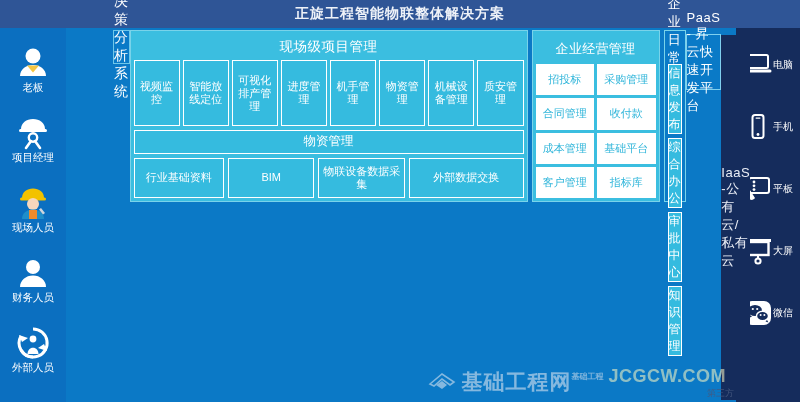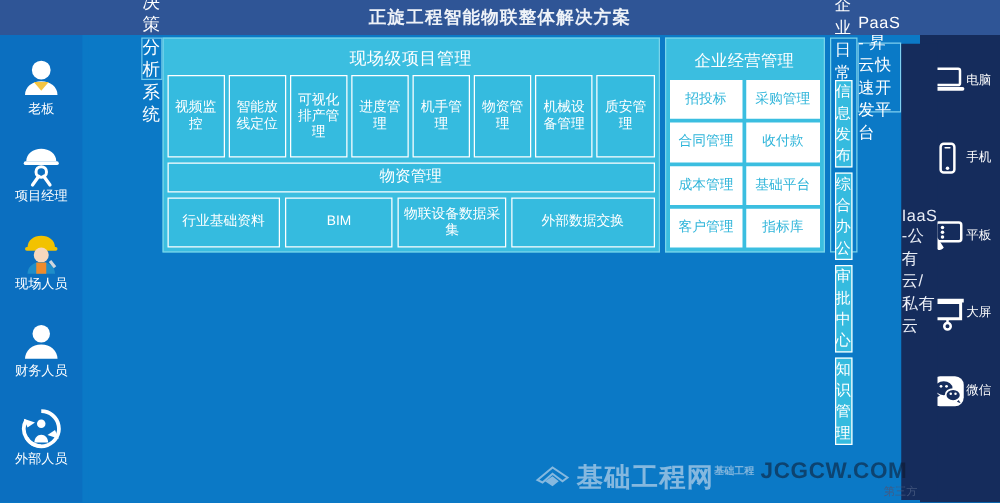--- a/index.html
+++ b/index.html
@@ -149,21 +149,21 @@
   
   .watermark {
     position: absolute; right: 74px; bottom: 6px;
     display: flex; flex-direction: row; align-items: flex-start;
     opacity: .55; pointer-events: none;
   }
   .wm-top { display: flex; align-items: center; gap: 5px; }
   .wm-zh { color: #e9edf4; font-size: 21px; font-weight: bold; letter-spacing: 1px; }
   .wm-bot { display: flex; align-items: center; gap: 5px; margin-top: -2px; }
   .wm-sm { color: #dfe5ef; font-size: 8px; font-weight: bold; }
-  .wm-en { color: #0f172a; font-size: 18px; font-weight: bold; letter-spacing: .5px; }
+  .wm-en { color: #fef9c3; font-size: 18px; font-weight: bold; letter-spacing: .5px; }
   .wm-third {
     position: absolute; right: 66px; bottom: 2px;
     color: #46597f; font-size: 9px; opacity: .9; pointer-events: none;
   }
 </style>
 </head>
 <body>
 
 <div id="root">
 

